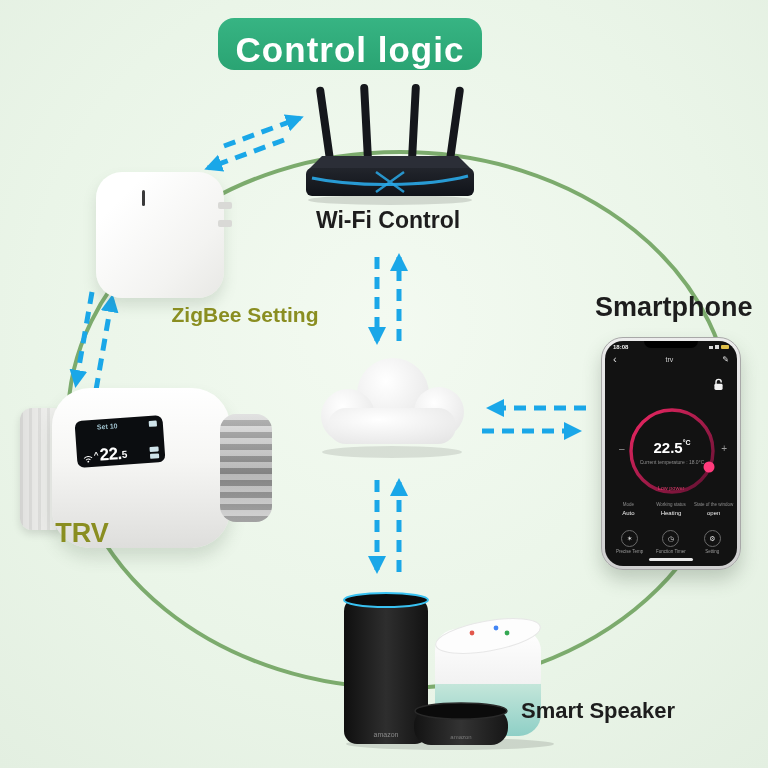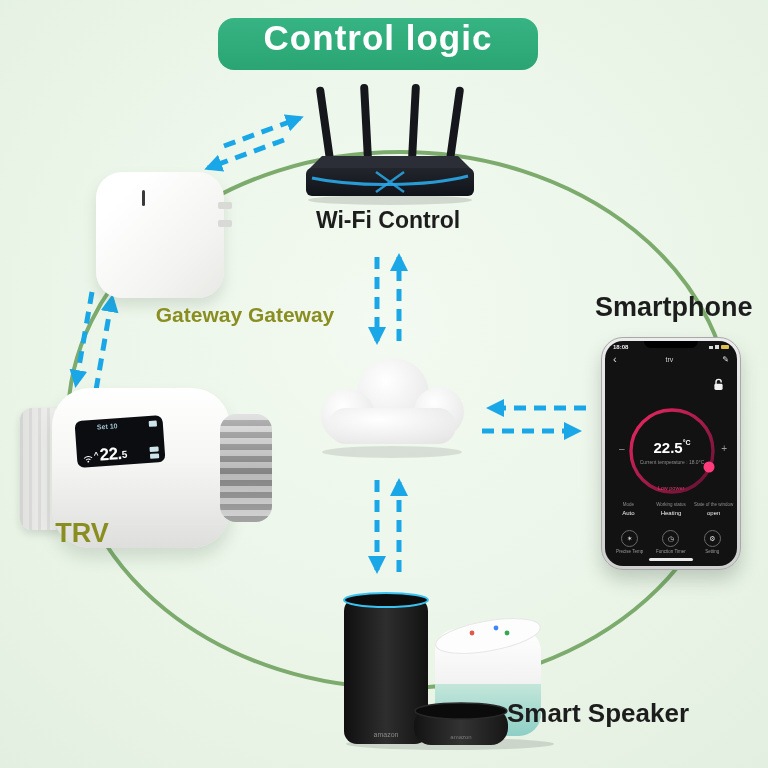--- a/index.html
+++ b/index.html
@@ -8,34 +8,34 @@
     font-family:"Liberation Sans", sans-serif;
     background: radial-gradient(circle at 50% 42%, #f3faf1 0%, #eaf5e8 60%, #e3efe1 100%);
   }
   .abs{position:absolute;}
   
   #overlay{position:absolute; left:0; top:0; width:768px; height:768px;}
   .ring{stroke:#7cab6d; stroke-width:4; fill:none;}
   .dash{stroke:#1aa7e8; stroke-width:5; fill:none; stroke-dasharray:12 8;}
   
   .banner{
-    left:218px; top:18px; width:320px; height:52px;
+    left:218px; top:18px; width:264px; height:52px;
     background:linear-gradient(180deg,#37b483,#2aa473);
-    border-radius:16px; display:flex; align-items:flex-start; justify-content:center;
+    border-radius:16px; display:flex; align-items:flex-end; justify-content:center;
   }
   .banner span{color:#fff; font-weight:bold; font-size:35px; letter-spacing:1px;}
   
   .nlabel{font-weight:bold; color:#1d1d1d; text-align:center;}
   .olive{color:#8a8e21;}
   .lbl-router{left:288px; top:207px; width:200px; font-size:23px;}
   .lbl-gateway{left:150px; top:303px; width:190px; font-size:21px;}
   .lbl-trv{left:46px; top:518px; width:72px; font-size:27px;}
   .lbl-cloud{left:300px; top:450px; width:185px; font-size:22px;}
   .lbl-phone{left:595px; top:292px; width:150px; font-size:27px;}
-  .lbl-speaker{left:505px; top:698px; width:186px; font-size:26px;}
+  .lbl-speaker{left:505px; top:698px; width:186px; font-size:22px;}
   
   .gateway{
     left:96px; top:172px; width:128px; height:126px;
     background:linear-gradient(135deg,#ffffff 20%,#f3f3f1 70%,#e8e8e5 100%);
     border-radius:26px; box-shadow:0 8px 14px rgba(90,110,90,.18);
   }
   .gw-slot{position:absolute; left:46px; top:18px; width:3px; height:16px; background:#3a3a3a; border-radius:2px;}
   .gw-prong{position:absolute; right:-8px; width:14px; height:7px; background:#d9d9d6; border-radius:2px;}
   .gw-p1{top:30px;} .gw-p2{top:48px;}
   
@@ -144,21 +144,21 @@
     <path d="M16,94 C58,103 130,103 172,92" stroke="#2aa9e8" stroke-width="3" fill="none" opacity="0.9"></path>
     <path d="M80,88 L108,108 M108,88 L80,108" stroke="#2aa9e8" stroke-width="2.5" opacity="0.85"></path>
   </svg>
   <div class="abs nlabel lbl-router">Wi-Fi Control</div>
 
   <div class="abs gateway">
     <div class="gw-slot"></div>
     <div class="gw-prong gw-p1"></div>
     <div class="gw-prong gw-p2"></div>
   </div>
-  <div class="abs nlabel olive lbl-gateway">Gateway Gateway</div>
+  <div class="abs nlabel olive lbl-gateway">ZigBee Setting</div>
 
   <div class="abs trv">
     <div class="trv-cap"></div>
     <div class="trv-body"></div>
     <div class="trv-nut"></div>
     <div class="trv-display">
       <div class="td-row1">
         <span class="td-mode">Set 10</span>
         <span class="td-ic1"></span>
       </div>

